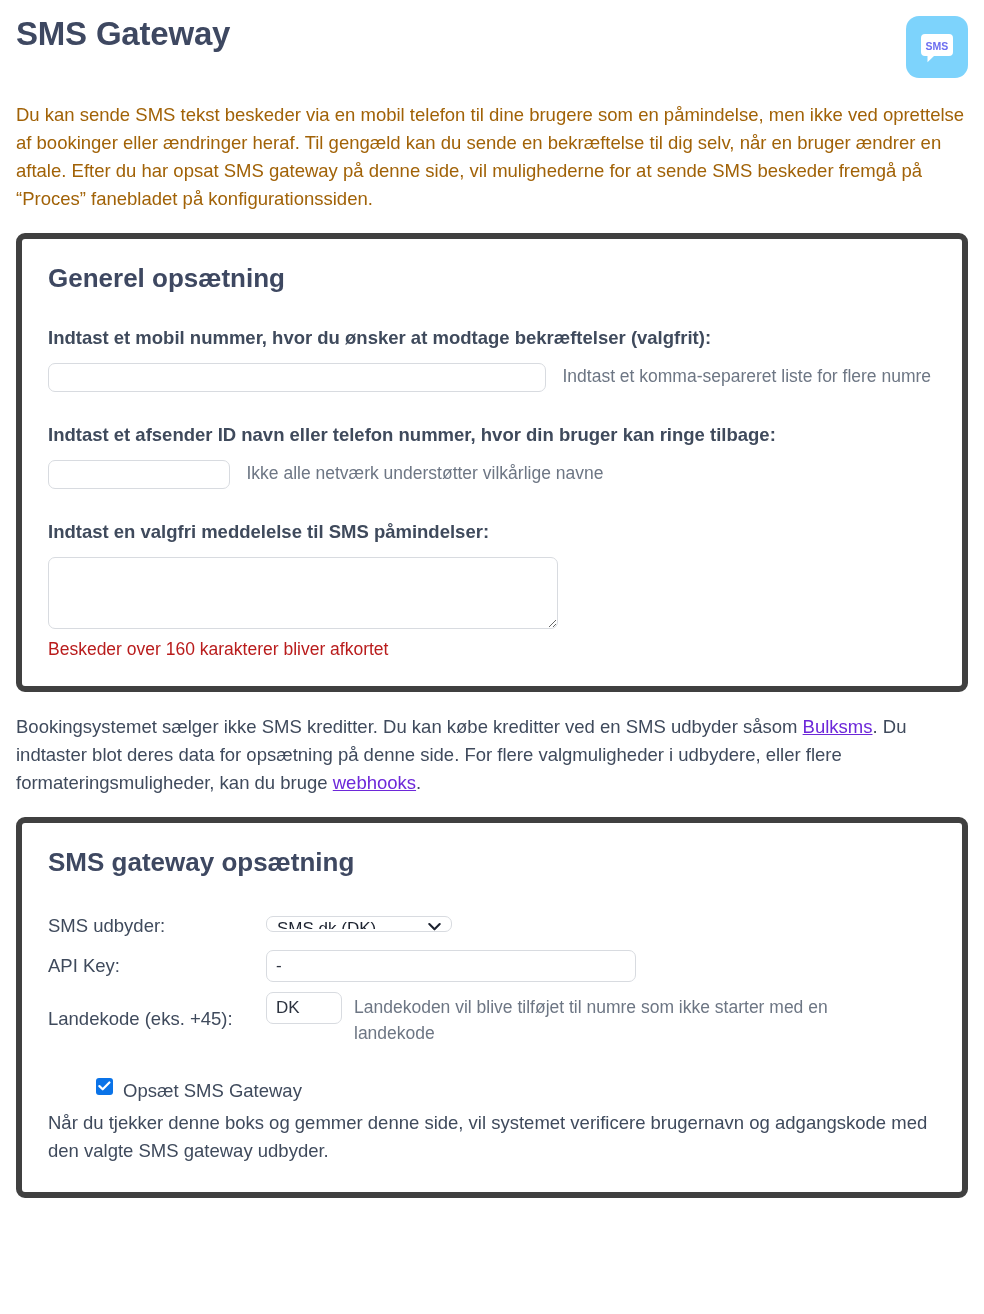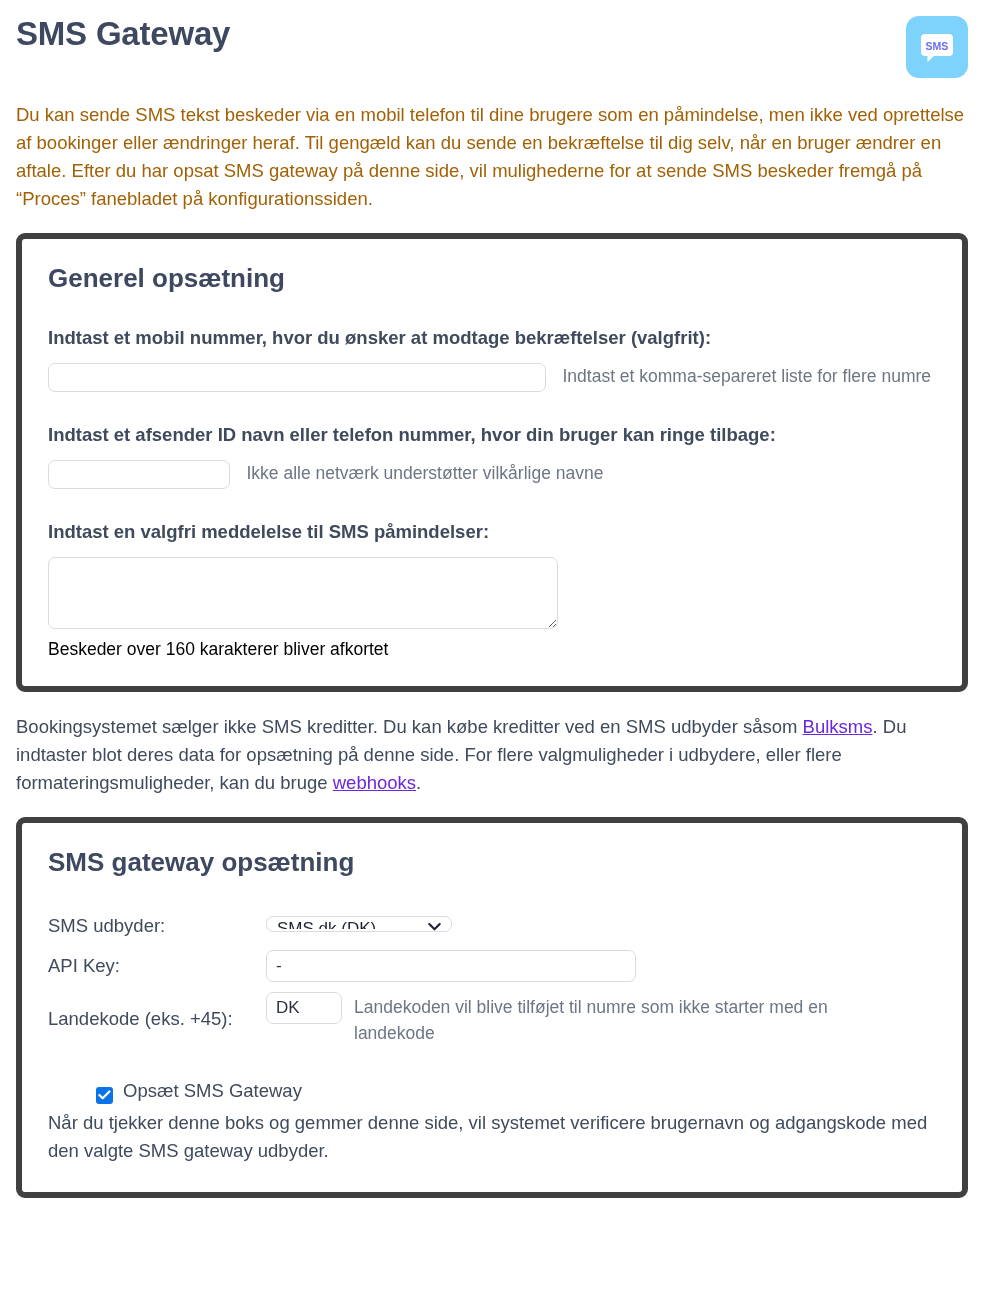--- a/index.html
+++ b/index.html
@@ -98,21 +98,21 @@
     display: block;
     line-height: 1.55;
   }
   .hint {
     font-size: 17.5px;
     color: #6d7684;
     line-height: 1.55;
   }
   .hint-below {
     font-size: 17.5px;
-    color: #000000;
+    color: #b91c1c;
     margin-top: 10px;
     display: block;
   }
 
   input.text-input {
     font-family: "Liberation Sans", "DejaVu Sans", sans-serif;
     font-size: 16px;
     color: #2d3340;
     border: 1px solid #d8dbe0;
     border-radius: 7px;
@@ -211,21 +211,21 @@
     height: 32px;
     font-size: 17px;
     text-align: left;
     margin-right: 0;
   }
 
   
   .check-block { margin-top: 26px; }
   .check-row {
     display: flex;
-    align-items: flex-end;
+    align-items: flex-start;
     gap: 10px;
     padding-left: 48px;
   }
   .cb {
     width: 17px;
     height: 17px;
     border-radius: 3px;
     background: #0a73e8;
     display: inline-flex;
     align-items: center;

